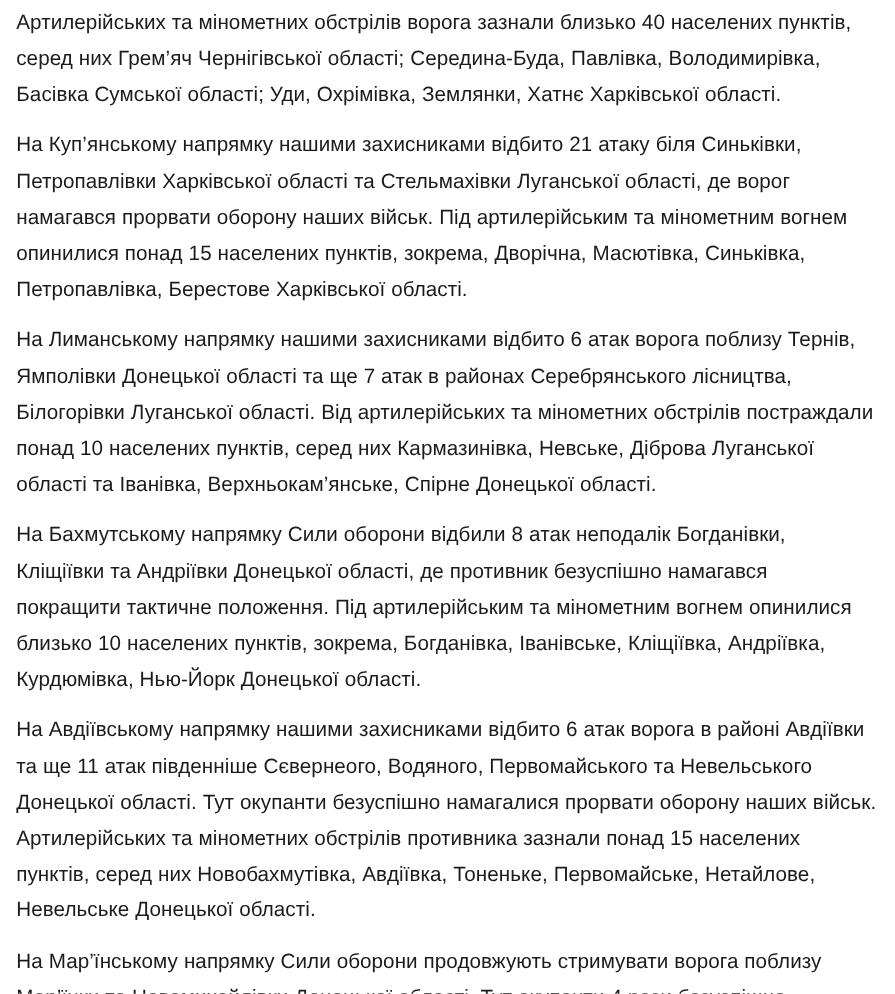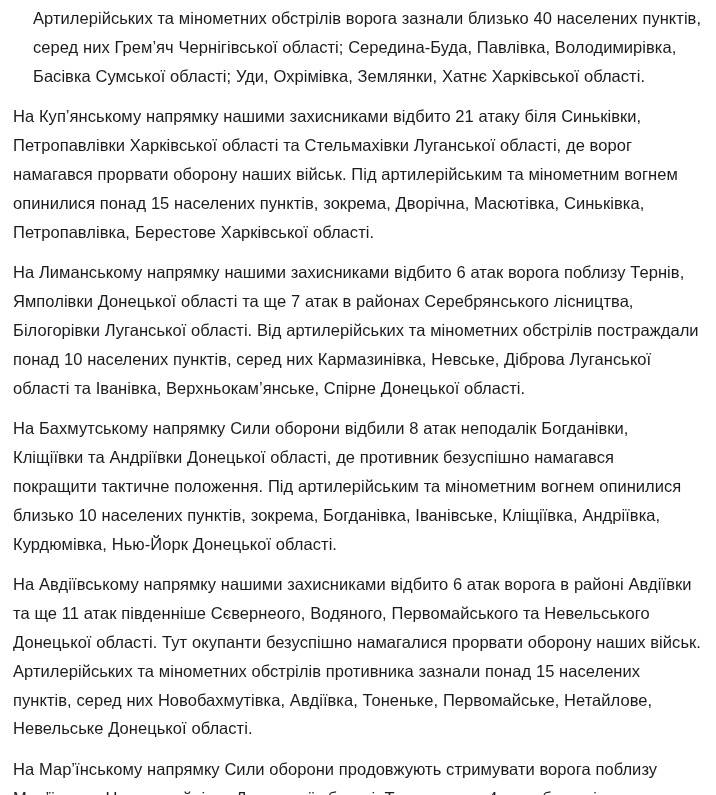--- a/index.html
+++ b/index.html
@@ -25,21 +25,20 @@
     font-size: 16.5px;
     line-height: 28.8px;
     color: #1b1b1f;
     text-align: left;
     letter-spacing: 0.05px;
     word-spacing: 0.1px;
     -webkit-font-smoothing: antialiased;
   }
   .report-paragraph:first-child {
     margin-top: 4px;
-    margin-left: 20px;
   }
   .report-paragraph:last-child {
     margin-bottom: 0;
   }
 </style>
 </head>
 <body style="background-color: rgb(255, 255, 255);">
 
 <div id="report-body">
   <p class="report-paragraph" style="color: rgb(27, 27, 31);">Артилерійських та мінометних обстрілів ворога зазнали близько 40 населених пунктів, серед них Грем’яч Чернігівської області; Середина-Буда, Павлівка, Володимирівка, Басівка Сумської області; Уди, Охрімівка, Землянки, Хатнє Харківської області.</p>

